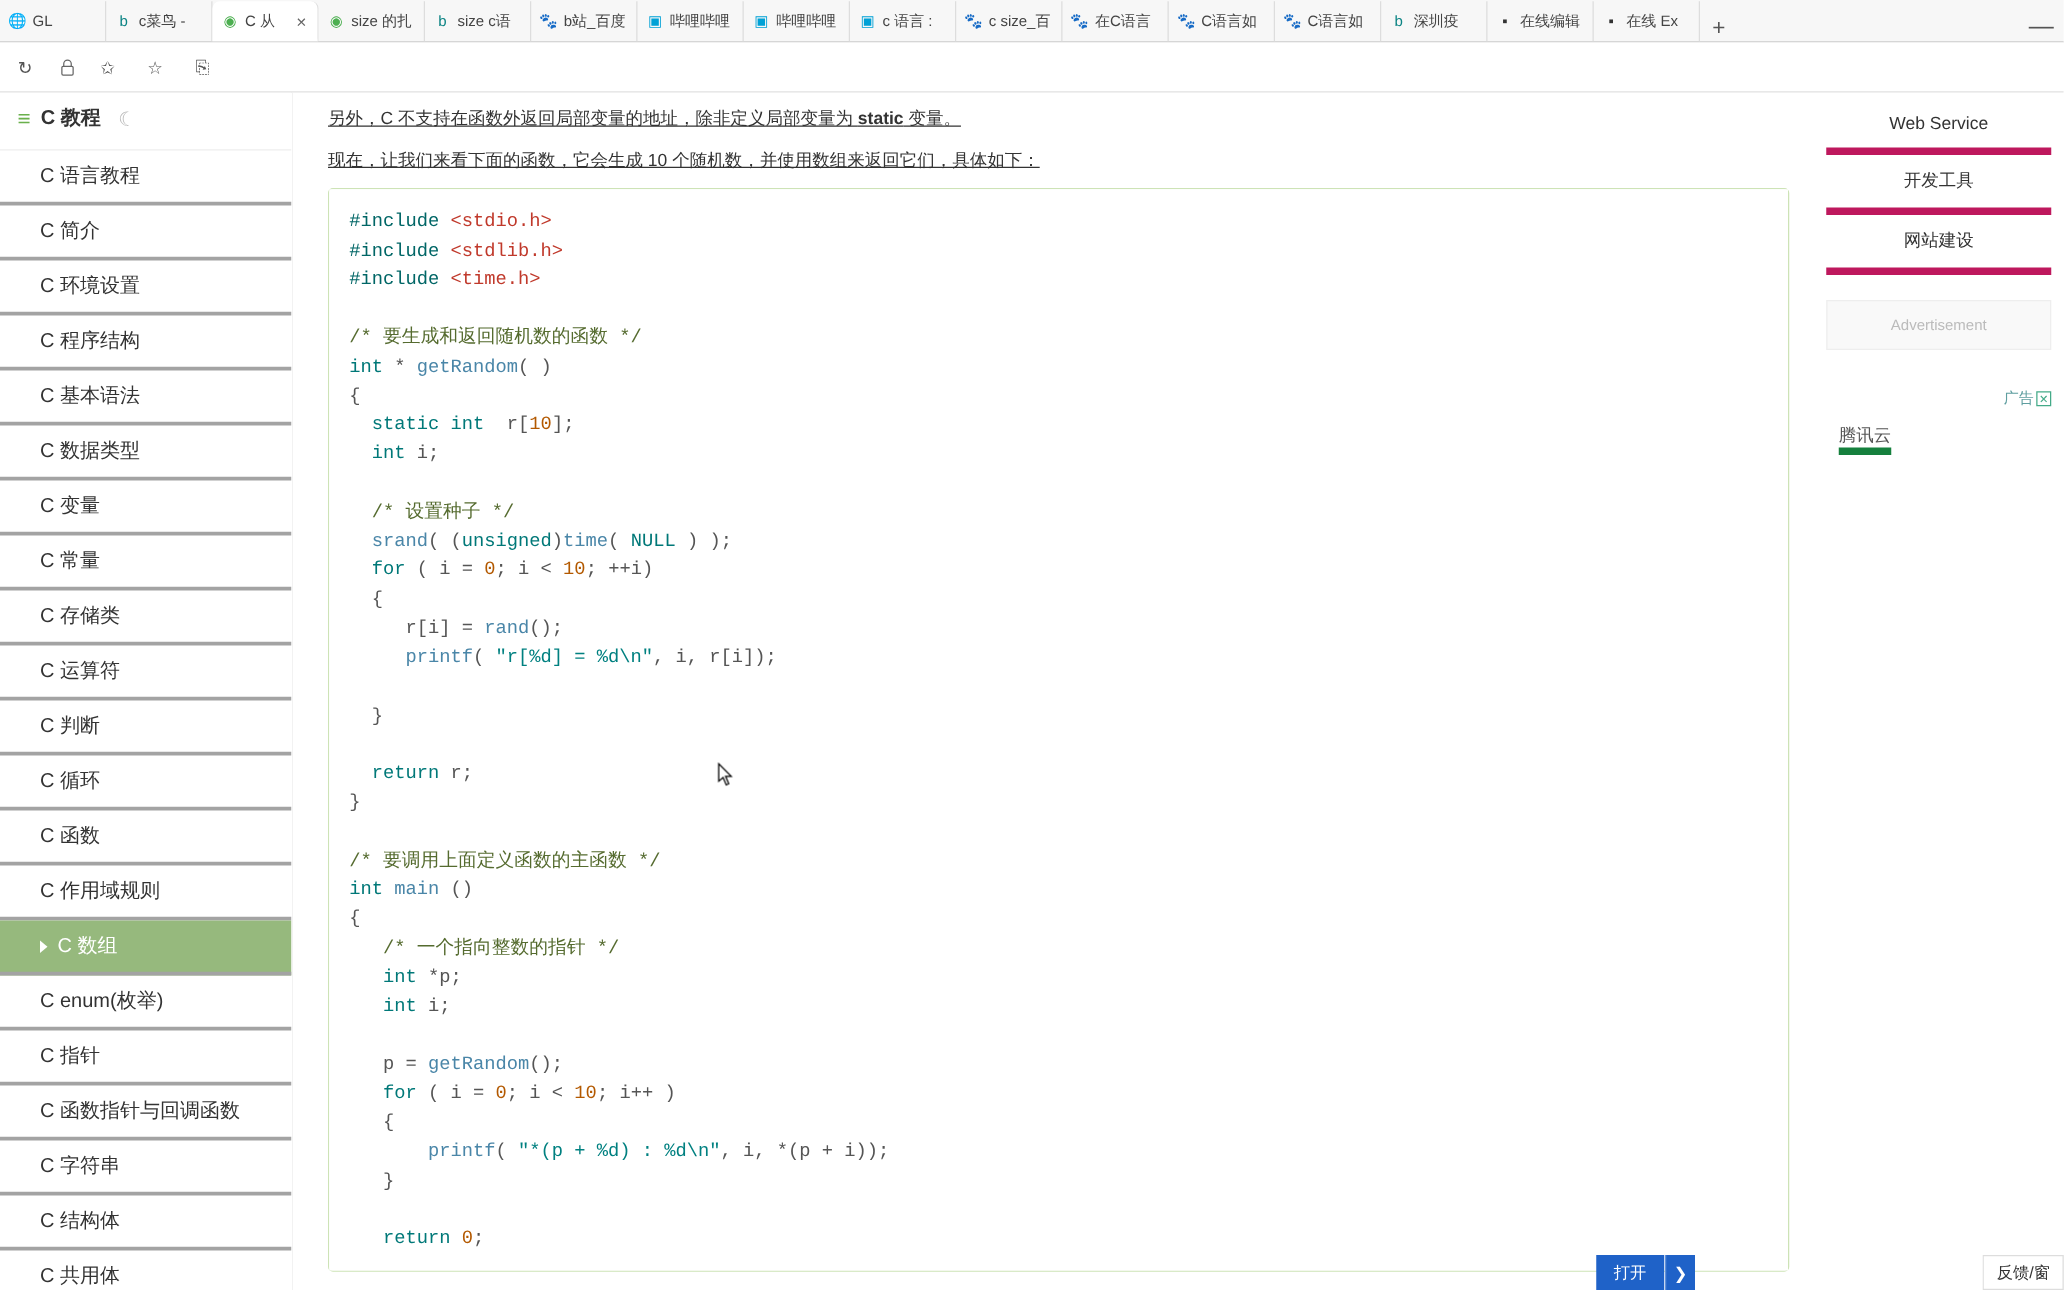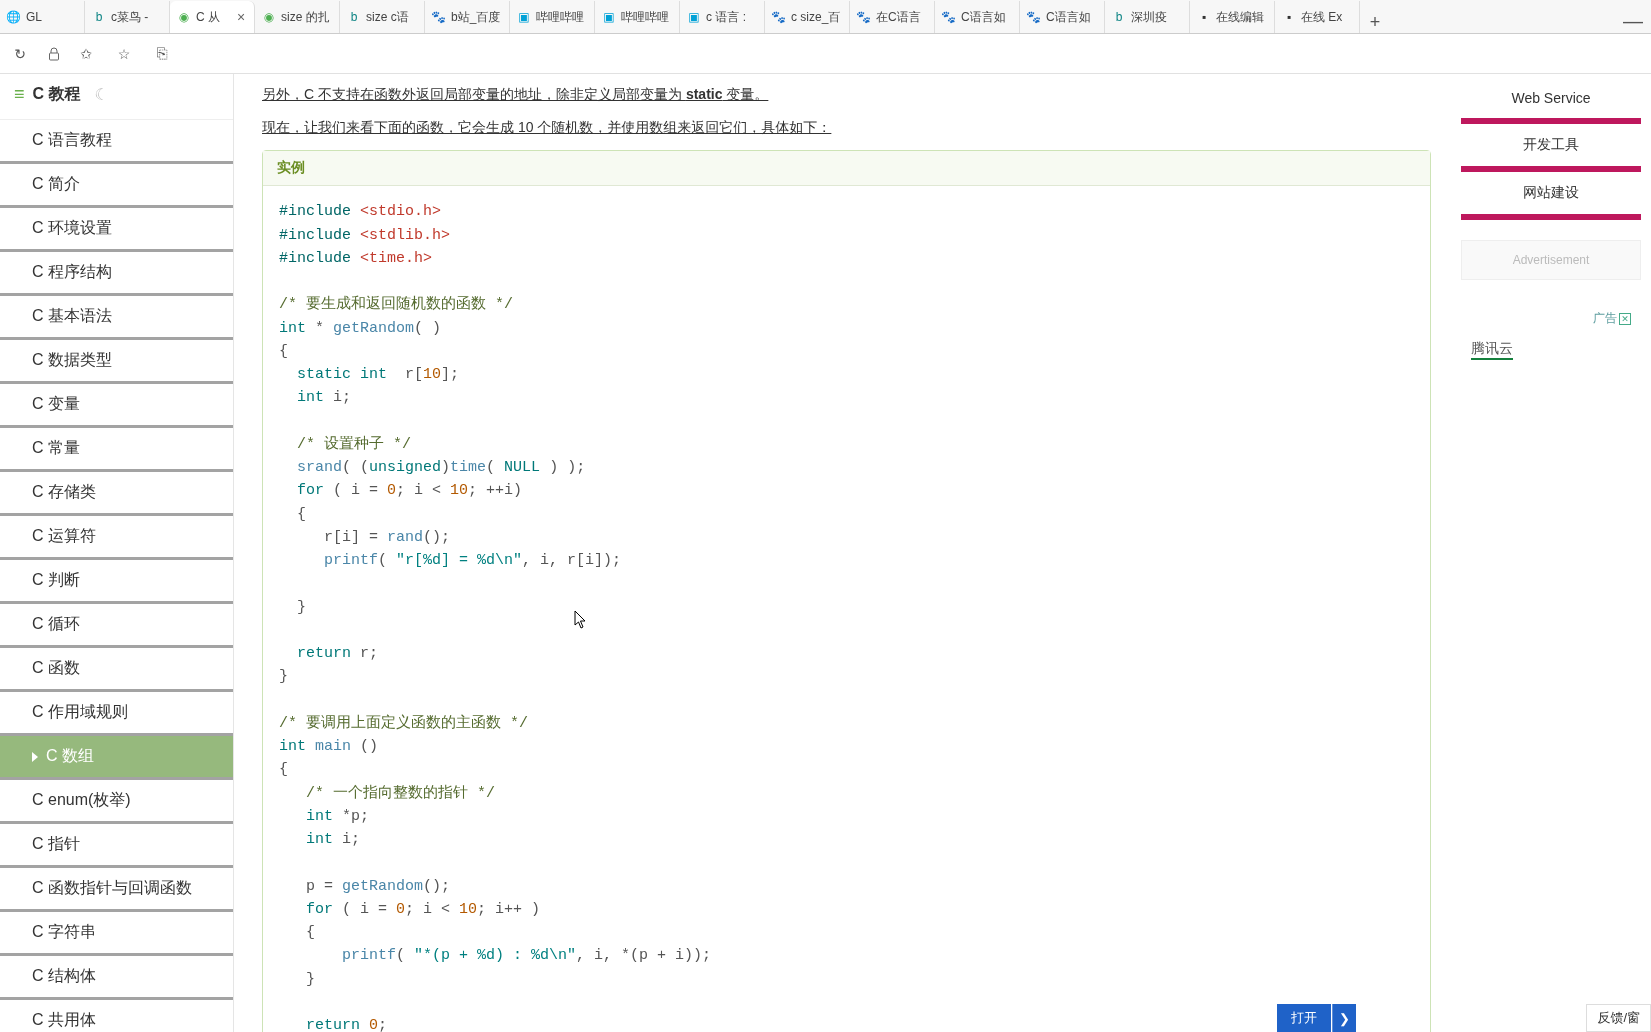--- a/index.html
+++ b/index.html
@@ -214,38 +214,38 @@
   background: #f9f9f9;
 }
 .ad-box {
   margin-top: 30px;
   position: relative;
   padding: 10px;
   height: 320px;
 }
 .ad-close {
   position: absolute;
-  top: 0; right: 10px;
+  top: 0; right: 0;
   font-size: 12px;
   color: #5f9ea0;
   display: flex;
   gap: 2px;
   align-items: center;
 }
 .ad-text {
   font-size: 30px;
   color: #3b6fc5;
   line-height: 1.45;
   margin-top: 30px;
 }
 .ad-brand {
   color: #555;
   font-size: 14px;
   margin-top: 20px;
-  border-bottom: 2px solid #15803d;
+  border-bottom: 6px solid #15803d;
   display: inline-block;
 }
 
 .float-btn {
   position: fixed;
   bottom: 0;
   background: #1f62c8;
   color: #fff;
   height: 28px;
   display: flex;
@@ -415,21 +415,20 @@
       </div>
   </div>
 
   <div class="main">
     <p class="para">
       <span>另外，C 不支持在函数外返回局部变量的地址，除非定义局部变量为 </span><strong>static</strong><span> 变量。</span>
     </p>
     <p class="para">现在，让我们来看下面的函数，它会生成 10 个随机数，并使用数组来返回它们，具体如下：</p>
 
     <div class="example-box">
-      <div class="example-title">实例</div>
       <div class="code-block"><span class="tok-pre">#include</span> <span class="tok-inc">&lt;stdio.h&gt;</span>
 <span class="tok-pre">#include</span> <span class="tok-inc">&lt;stdlib.h&gt;</span>
 <span class="tok-pre">#include</span> <span class="tok-inc">&lt;time.h&gt;</span>
 
 <span class="tok-cmt">/* 要生成和返回随机数的函数 */</span>
 <span class="tok-kw">int</span> <span class="tok-p">*</span> <span class="tok-fn">getRandom</span><span class="tok-p">( )</span>
 <span class="tok-p">{</span>
   <span class="tok-kw">static</span> <span class="tok-kw">int</span>  <span class="tok-p">r[</span><span class="tok-num">10</span><span class="tok-p">];</span>
   <span class="tok-kw">int</span> <span class="tok-p">i;</span>
 

